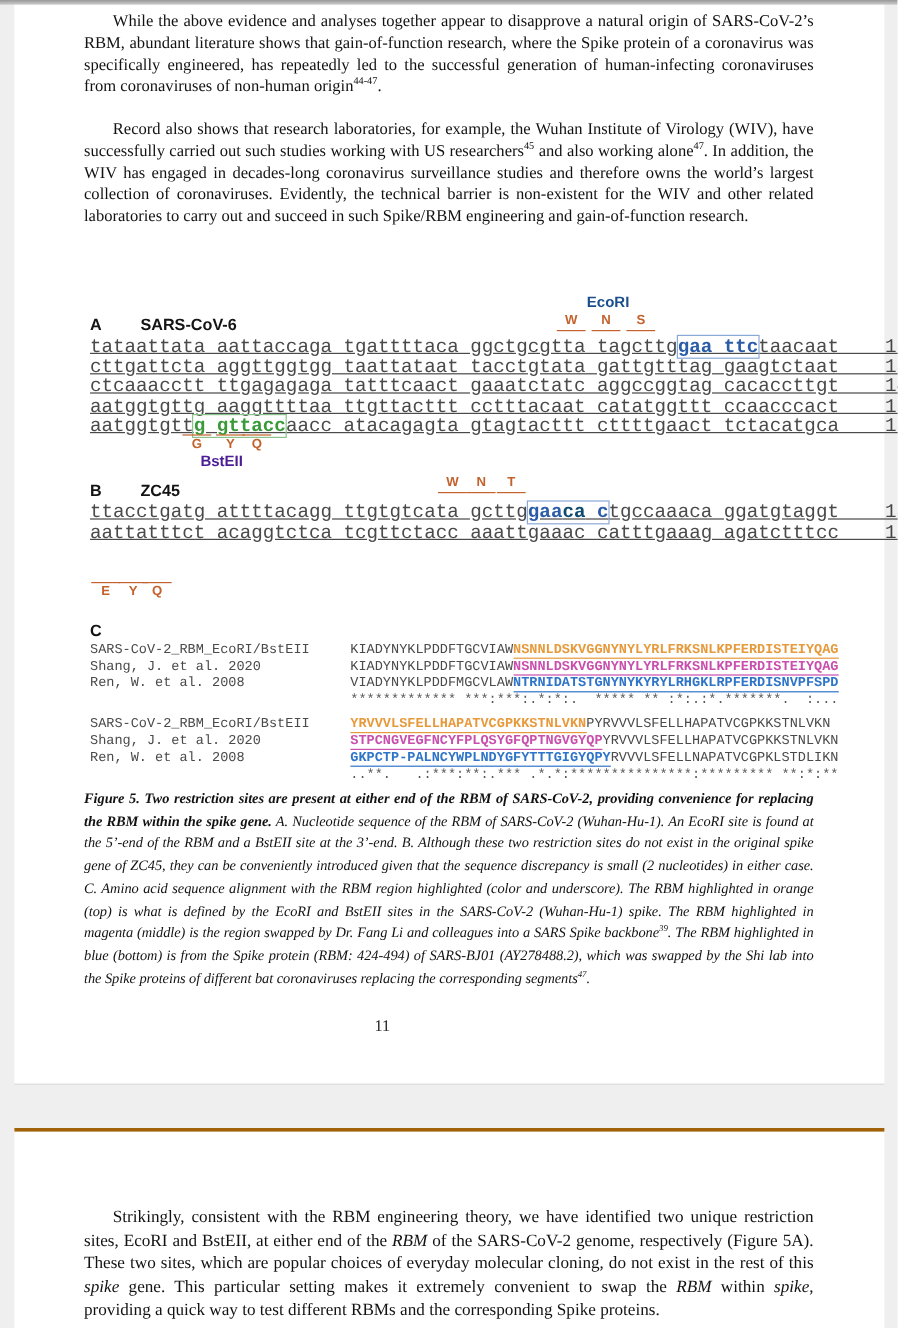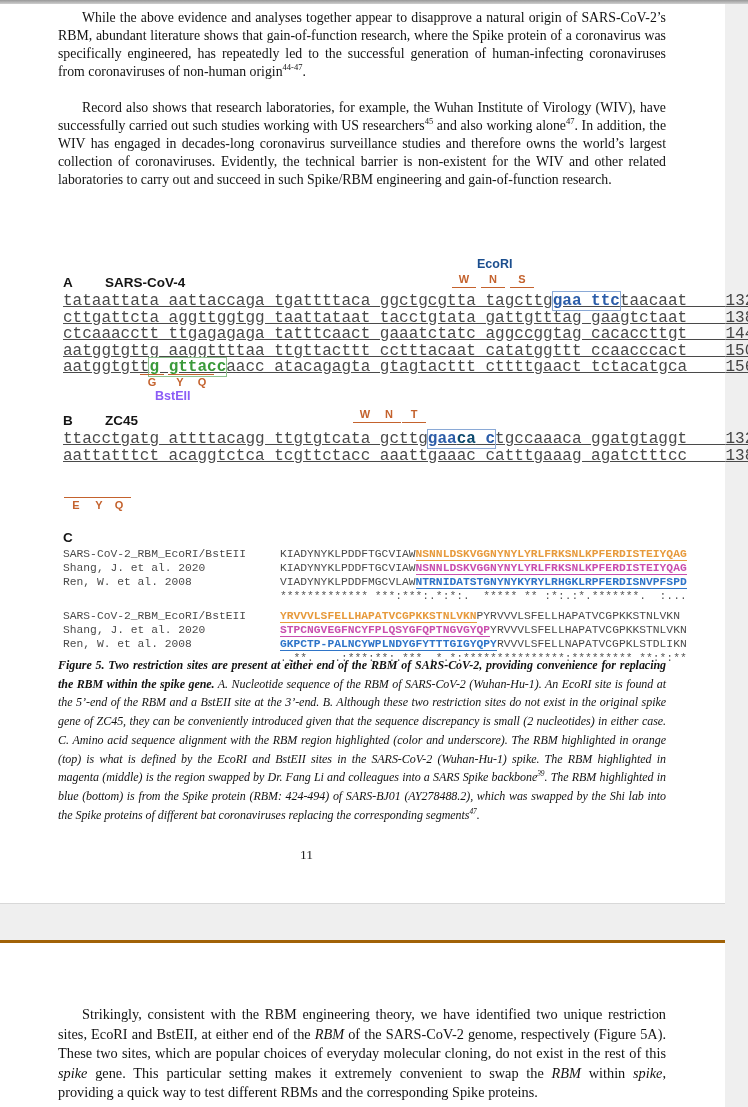--- a/index.html
+++ b/index.html
@@ -1,44 +1,44 @@
 <!DOCTYPE html>
 <html><head>
 <meta charset="utf-8">
 <style>
   html,body{margin:0;padding:0;}
   body{width:748px;height:1107px;background:#efefef;overflow:hidden;position:relative;
        font-family:"Liberation Serif",serif;-webkit-font-smoothing:antialiased;}
   .topstrip{position:absolute;top:0;left:0;width:748px;height:4px;
             background:linear-gradient(#989898,#cfcfcf);}
-  .page{position:absolute;left:0;width:725px;background:#ffffff;}
+  .page{position:absolute;left:12px;width:725px;background:#ffffff;}
   #pg1{top:4px;height:899px;border-bottom:1px solid #d8d8d8;}
   #pg2{top:940px;height:167px;border-top:3px solid #a16207;}
 
   .para{position:absolute;left:58px;width:608px;text-align:justify;color:#121212;
         text-indent:24px;}
   .p1{top:5px;font-size:13.8px;line-height:18px;}
   .p2{top:95px;font-size:13.8px;line-height:18px;}
   .p3{top:62px;font-size:14.3px;line-height:19.6px;}
   sup{font-size:0.62em;line-height:0;vertical-align:super;}
 
   .caption{position:absolute;left:58px;top:652px;width:608px;text-align:justify;
            font-style:italic;font-size:12px;line-height:18.7px;color:#121212;
            letter-spacing:-0.05px;}
   .r-i{font-style:italic;}
   .r-bi{font-style:italic;font-weight:bold;}
 
   .pagenum{position:absolute;top:843px;left:0;width:613px;text-align:center;
            font-size:13.5px;color:#222;}
 
-  .figure{position:absolute;top:0;left:0;width:652px;height:899px;margin-top:12px;}
+  .figure{position:absolute;top:0;left:0;width:652px;height:899px;}
   .panelhdr{position:absolute;font:bold 13.5px "Liberation Sans",sans-serif;color:#141414;}
   .enzyme{position:absolute;font:bold 12.5px "Liberation Sans",sans-serif;}
   .eco{color:#1b4e8e;}
-  .bst{color:#8b5cf6;}
+  .bst{color:#4c1d95;}
   .codon{position:absolute;width:24px;text-align:center;
          font:bold 11px "Liberation Sans",sans-serif;color:#c4622d;}
   .codon.under{border-bottom:1.5px solid #c4622d;padding-bottom:2px;}
   .codon.over{border-top:1.5px solid #c4622d;padding-top:1px;}
 
   .seqblock{position:absolute;}
   .seqline{white-space:pre;font-family:"Liberation Mono",monospace;font-size:16px;
            line-height:16.5px;color:#4a4a4a;text-decoration:underline;}
   .seqnum{color:#444;}
   .seqbox{font-weight:bold;}
@@ -66,21 +66,21 @@
   <div class="para p1"><span>While the above evidence and analyses together appear to disapprove a natural origin of SARS-CoV-2’s RBM, abundant literature shows that gain-of-function research, where the Spike protein of a coronavirus was specifically engineered, has repeatedly led to the successful generation of human-infecting coronaviruses from coronaviruses of non-human origin</span><sup>44-47</sup><span>.</span></div>
   <div class="para p2"><span>Record also shows that research laboratories, for example, the Wuhan Institute of Virology (WIV), have successfully carried out such studies working with US researchers</span><sup>45</sup><span> and also working alone</span><sup>47</sup><span>. In addition, the WIV has engaged in decades-long coronavirus surveillance studies and therefore owns the world’s largest collection of coronaviruses. Evidently, the technical barrier is non-existent for the WIV and other related laboratories to carry out and succeed in such Spike/RBM engineering and gain-of-function research.</span></div>
 
   <div class="figure">
 
     <div class="enzyme eco" style="top:241px;left:477px">EcoRI</div>
     <div class="codon under" style="top:257px;left:452px">W</div>
     <div class="codon under" style="top:257px;left:481px">N</div>
     <div class="codon under" style="top:257px;left:510px">S</div>
     <div class="panelhdr" style="top:259px;left:63px">A</div>
-    <div class="panelhdr" style="top:259px;left:105px">SARS-CoV-4</div>
+    <div class="panelhdr" style="top:259px;left:105px">SARS-CoV-6</div>
     <div class="seqblock" style="top:277px;left:63px">
         <div class="seqline">tataattata aattaccaga tgattttaca ggctgcgtta tagcttg<span class="seqbox box-blue"><span class="c-blue">gaa ttc</span></span>taacaat    <span class="seqnum">1320</span></div>
         <div class="seqline">cttgattcta aggttggtgg taattataat tacctgtata gattgtttag gaagtctaat    <span class="seqnum">1380</span></div>
         <div class="seqline">ctcaaacctt ttgagagaga tatttcaact gaaatctatc aggccggtag cacaccttgt    <span class="seqnum">1440</span></div>
         <div class="seqline">aatggtgttg aaggttttaa ttgttacttt cctttacaat catatggttt ccaacccact    <span class="seqnum">1500</span></div>
         <div class="seqline">aatggtgtt<span class="seqbox box-green"><span class="c-green">g gttacc</span></span>aacc atacagagta gtagtacttt cttttgaact tctacatgca    <span class="seqnum">1560</span></div>
       </div>
     <div class="codon over" style="top:358px;left:140px">G</div>
     <div class="codon over" style="top:358px;left:168px">Y</div>
     <div class="codon over" style="top:358px;left:190px">Q</div>

